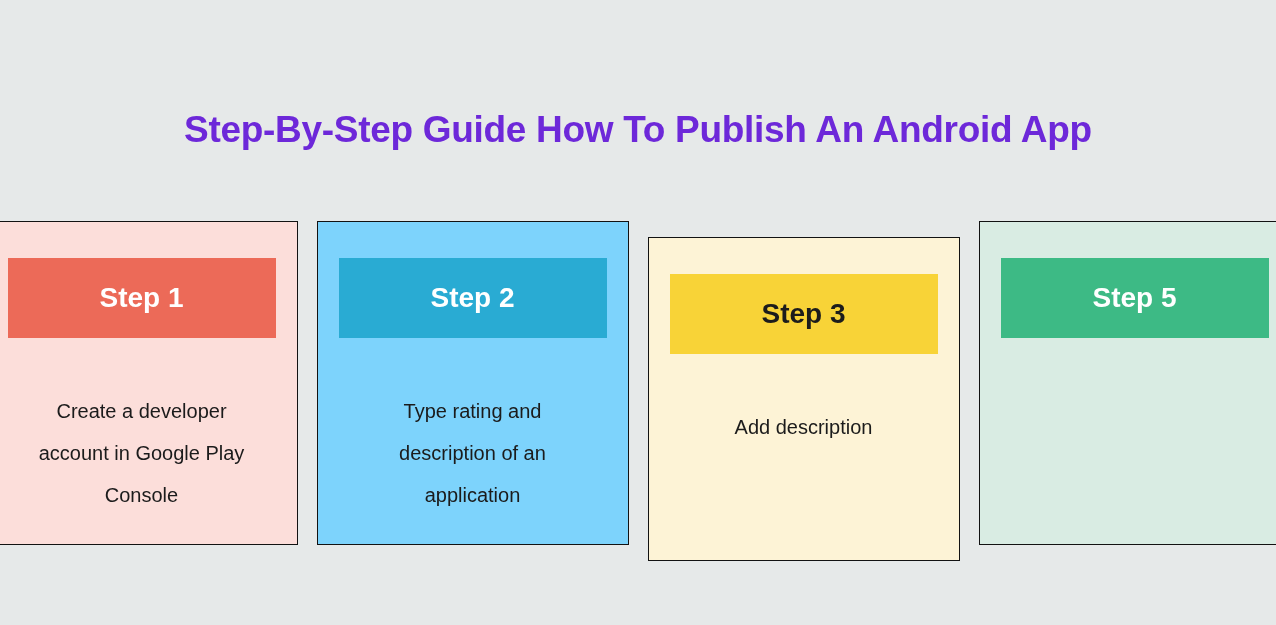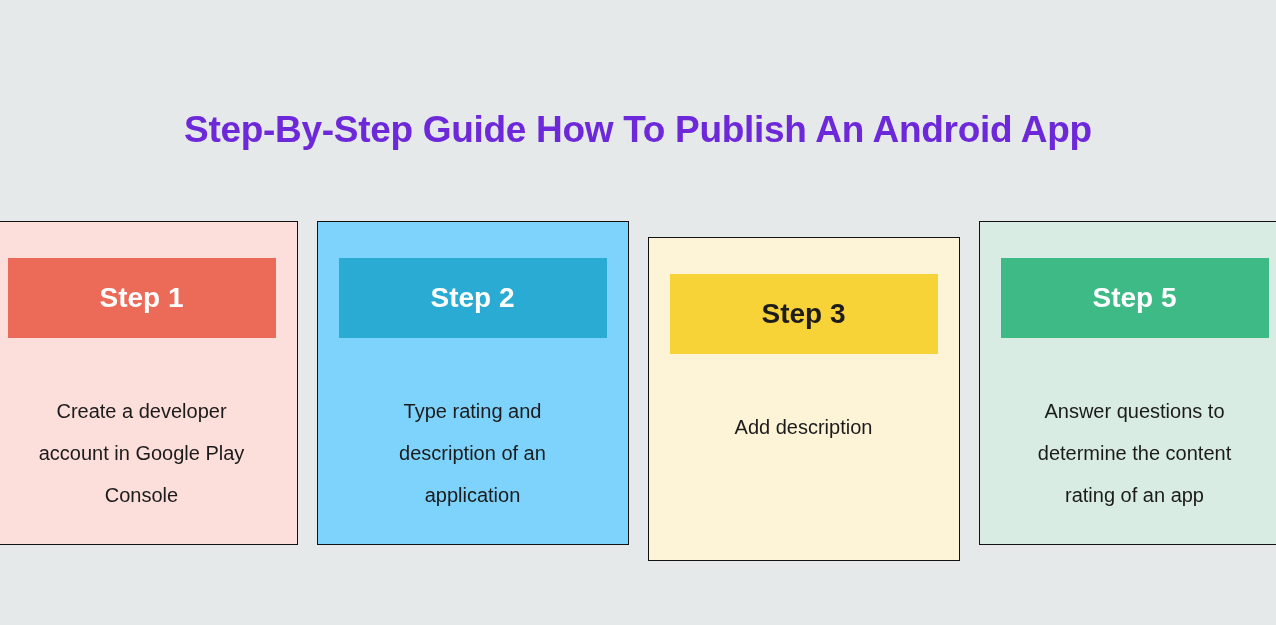--- a/index.html
+++ b/index.html
@@ -71,16 +71,15 @@
     <div class="step-desc">Type rating and description of an application</div>
   </div>
 
   <div class="step-card" style="background: rgb(253, 243, 214); margin-top: 16px;">
     <div class="step-header" style="background: rgb(248, 211, 55); color: rgb(28, 28, 28);">Step 3</div>
     <div class="step-desc">Add description</div>
   </div>
 
   <div class="step-card" style="background: rgb(217, 236, 227);">
     <div class="step-header" style="background: rgb(61, 186, 133); color: rgb(255, 255, 255);">Step 5</div>
-    <div class="step-desc">Answer questions to determine the content rating of an app</div>
   </div>
 
 </div>
 
 </body></html>

